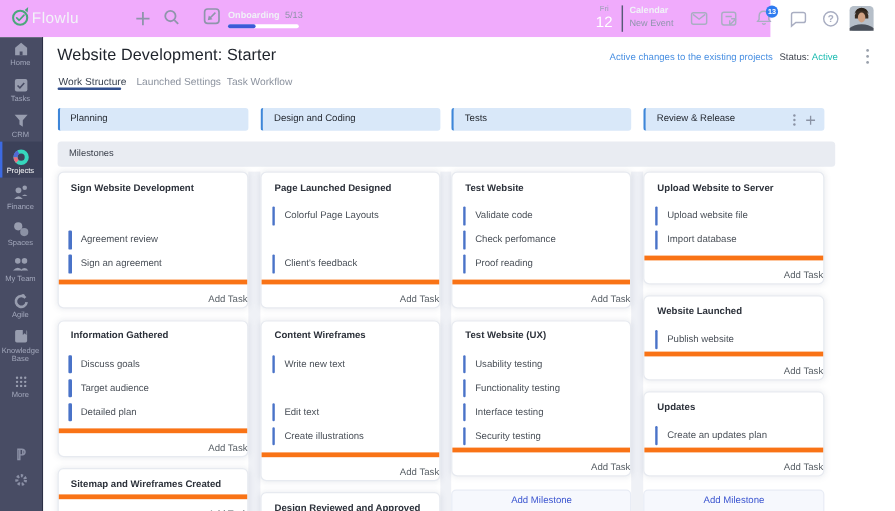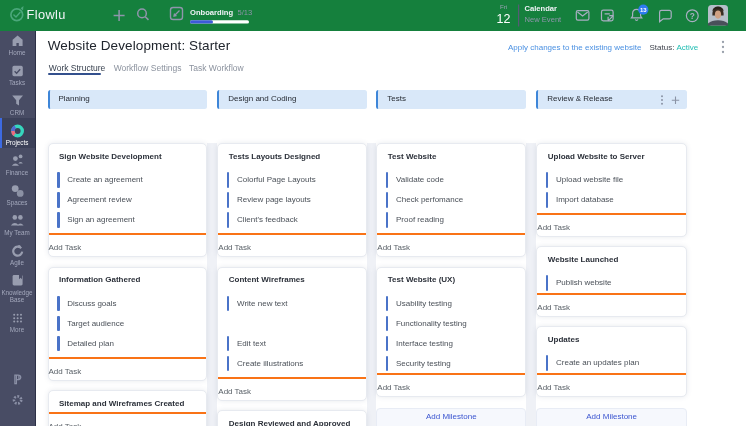--- a/index.html
+++ b/index.html
@@ -1,16 +1,16 @@
 <!DOCTYPE html>
 <html><head><meta charset="utf-8"><style>
 *{margin:0;padding:0;box-sizing:border-box}
 html,body{width:746px;height:426px;overflow:hidden;background:#fff;
 font-family:"Liberation Sans",sans-serif;-webkit-font-smoothing:antialiased}
-#top{position:absolute;left:0;top:0;width:746px;height:31px;background:#15803d}
+#top{position:absolute;left:0;top:0;width:642px;height:31px;background:#f0abfc}
 #side{position:absolute;left:0;top:31px;width:36px;height:395px;background:#484c64;border-right:1.5px solid #2c3046}
 .sactive{position:absolute;left:0;top:87px;width:34.5px;height:30px;background:rgba(25,30,55,.25);border-left:2.4px solid #3d6ae2}
 .slab{position:absolute;left:0;width:34px;text-align:center;font-size:6.3px;line-height:7px;color:#a3a8bc}
 .slab.on{color:#fff}
 #main{position:absolute;left:36px;top:31px;width:656px;height:395px;background:#fff}
 .abs{position:absolute}
 #h1{position:absolute;left:11.7px;top:7px;font-size:13.5px;color:#20252d;letter-spacing:.1px}
 .tab{position:absolute;top:31.5px;font-size:8.5px;color:#8b929e}
 .tab.on{color:#353e4c}
 #tabline{position:absolute;left:12.3px;top:42.3px;width:53px;height:2.2px;background:#33508d;border-radius:1px}
@@ -19,21 +19,21 @@
 #active{position:absolute;left:640.5px;top:11.5px;font-size:8px;color:#1fbdb2}
 #kebab{position:absolute;left:684px;top:9px}
 .chead{position:absolute;top:59px;height:18.5px;background:#d9e8f9;border-left:2.2px solid #3e86d8;border-radius:2.5px;font-size:8px;font-weight:500;color:#262b33;line-height:18.5px;padding-left:9px}
 .hx{position:absolute;right:6px;top:2.5px}
 .mbar{position:absolute;left:11.5px;top:87px;width:648.5px;height:20.6px;background:#e9ecf2;border-radius:3px;font-size:7.8px;color:#3b404b;line-height:20.6px;padding-left:10px}
 .colm{position:absolute;top:112.4px}
 .card{position:relative;background:#fff;border:1px solid #e7eaf0;border-radius:5px;box-shadow:0 0 5px rgba(80,92,125,.13);margin-bottom:9.5px}
 .ct{position:absolute;top:7.5px;left:10.5px;font-size:8px;font-weight:bold;color:#2c313a}
 .t{position:absolute;left:8.5px;height:15.5px;display:flex;align-items:center;font-size:8px;color:#4a5058;white-space:nowrap}
 .b{display:inline-block;width:2.6px;height:15.5px;background:#4a73c8;border-radius:1px;margin-right:7.6px}
-.ft{position:absolute;left:0;right:0;bottom:0;height:23px;border-top:2px solid #f97316;font-size:8px;color:#596067;text-align:left;line-height:25px}
+.ft{position:absolute;left:0;right:0;bottom:0;height:23px;border-top:4px solid #f97316;font-size:8px;color:#596067;text-align:right;line-height:25px}
 .amil{position:absolute;top:376.7px;height:26px;background:#f6f8fd;border:1px solid #e8ecf5;border-radius:4px;font-size:8px;color:#3c56d0;text-align:center;line-height:16px}
 </style></head><body>
 <div id="top">
 <svg width="746" height="31" viewBox="0 0 746 31" style="position:absolute;left:0;top:0">
  <circle cx="16.8" cy="14.8" r="5.9" fill="none" stroke="#4ba77b" stroke-width="1.7"></circle>
  <path d="M20.6 8.3 l2.9-2.4 -0.5 4.6 Z" fill="#4ba77b"></path>
  <path d="M13.9 14.9 l2.1 2 4-4.3" fill="none" stroke="#4ba77b" stroke-width="1.4" stroke-linecap="round" stroke-linejoin="round"></path>
  <text x="26.5" y="19.4" font-size="12.8" font-weight="500" fill="#f2f4f8" letter-spacing=".4">Flowlu</text>
  <path d="M113.6 15.6 h11 M119.1 10.1 v11" stroke="#8f95ab" stroke-width="1.5"></path>
  <circle cx="142" cy="13.4" r="4.3" fill="none" stroke="#8f95ab" stroke-width="1.5"></circle>
@@ -115,24 +115,24 @@
     <div class="slab" style="top:137.5px">Finance</div>
     <div class="slab" style="top:167.5px">Spaces</div>
     <div class="slab" style="top:197.5px">My Team</div>
     <div class="slab" style="top:227.5px">Agile</div>
     <div class="slab" style="top:257.5px">Knowledge<br>Base</div>
     <div class="slab" style="top:294.5px">More</div>
   </div>
 <div id="main">
 <div id="h1">Website Development: Starter</div>
 <span class="tab on" style="left:12.8px">Work Structure</span>
-<span class="tab" style="left:77.7px">Workflow Settings</span>
+<span class="tab" style="left:77.7px">Launched Settings</span>
 <span class="tab" style="left:153px">Task Workflow</span>
 <div id="tabline"></div>
-<div id="apply">Apply changes to the existing website</div>
+<div id="apply">Active changes to the existing projects</div>
 <div id="status">Status:</div>
 <div id="active">Active</div>
 <svg id="kebab" width="6" height="14" viewBox="0 0 6 14">
       <g fill="#99a0ab">
         <circle cx="3" cy="2" r="1.15"></circle>
         <circle cx="3" cy="7" r="1.15"></circle>
         <circle cx="3" cy="12" r="1.15"></circle>
       </g>
     </svg>
 <div class="abs" style="left:171.3px;top:112.4px;width:10px;height:283px;background:#eff1f6"></div>
@@ -142,45 +142,44 @@
     <div class="chead" style="left:181.3px;width:149.7px">Design and Coding</div>
     <div class="chead" style="left:340.3px;width:150.0px">Tests</div>
     <div class="chead" style="left:500.3px;width:150.7px">Review &amp; Release<svg class="hx" width="22" height="14" viewBox="0 0 22 14">
         <g fill="#8b93a5">
           <circle cx="3" cy="3.2" r="1"></circle>
           <circle cx="3" cy="7" r="1"></circle>
           <circle cx="3" cy="10.8" r="1"></circle>
         </g>
         <path d="M16.5 3.5v7.4M12.8 7.2h7.4" stroke="#8b93a5" stroke-width="1.1" fill="none"></path>
       </svg></div>
+    <div class="mbar">Milestones</div>
     <div class="colm" style="left:11.5px;width:159.8px">
       <div class="card" style="height:114.0px">
         <div class="ct">Sign Website Development</div>
-        <div class="t" style="top:27.8px"><span class="b"></span>Create an agreement</div>
         <div class="t" style="top:47.8px"><span class="b"></span>Agreement review</div>
         <div class="t" style="top:67.8px"><span class="b"></span>Sign an agreement</div>
         <div class="ft">Add Task</div>
       </div>
       <div class="card" style="height:114.0px">
         <div class="ct">Information Gathered</div>
         <div class="t" style="top:27.8px"><span class="b"></span>Discuss goals</div>
         <div class="t" style="top:47.8px"><span class="b"></span>Target audience</div>
         <div class="t" style="top:67.8px"><span class="b"></span>Detailed plan</div>
         <div class="ft">Add Task</div>
       </div>
       <div class="card" style="height:46.0px">
         <div class="ct">Sitemap and Wireframes Created</div>
         <div class="ft">Add Task</div>
       </div>
     </div>
     <div class="colm" style="left:181.3px;width:149.7px">
       <div class="card" style="height:114.0px">
-        <div class="ct">Tests Layouts Designed</div>
+        <div class="ct">Page Launched Designed</div>
         <div class="t" style="top:27.8px"><span class="b"></span>Colorful Page Layouts</div>
-        <div class="t" style="top:47.8px"><span class="b"></span>Review page layouts</div>
         <div class="t" style="top:67.8px"><span class="b"></span>Client's feedback</div>
         <div class="ft">Add Task</div>
       </div>
       <div class="card" style="height:134.0px">
         <div class="ct">Content Wireframes</div>
         <div class="t" style="top:27.8px"><span class="b"></span>Write new text</div>
         <div class="t" style="top:67.8px"><span class="b"></span>Edit text</div>
         <div class="t" style="top:87.8px"><span class="b"></span>Create illustrations</div>
         <div class="ft">Add Task</div>
       </div>

